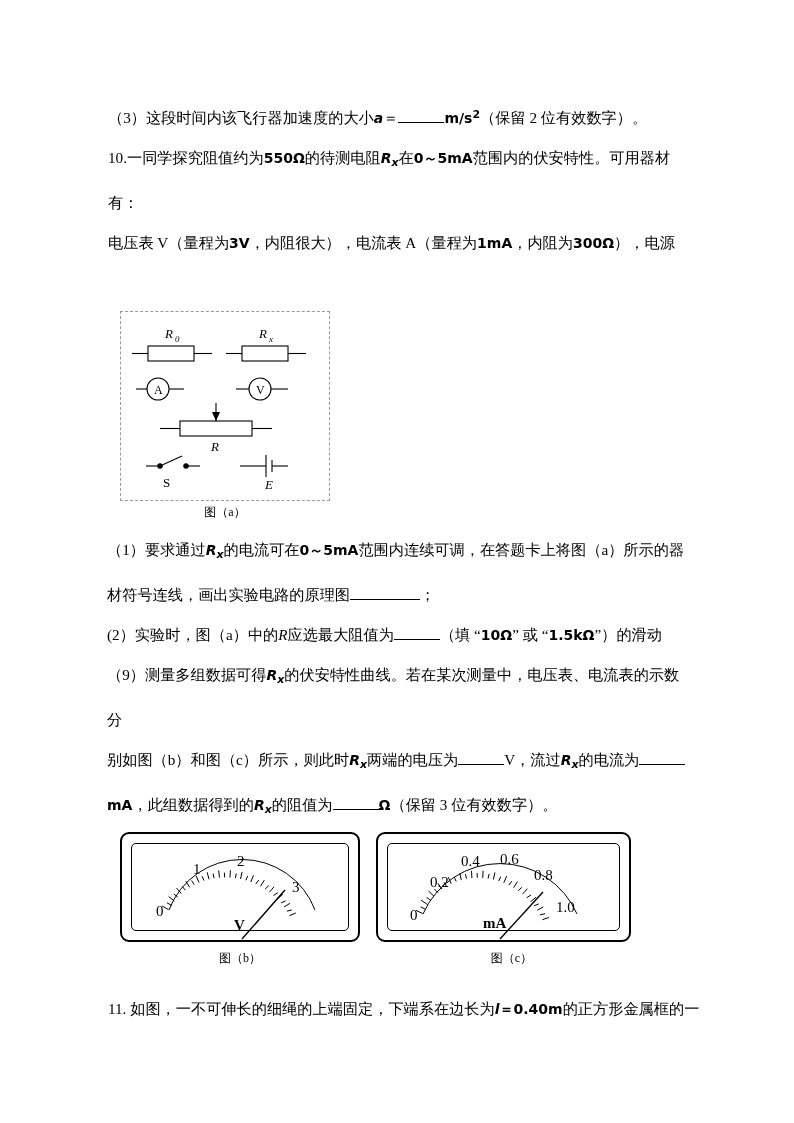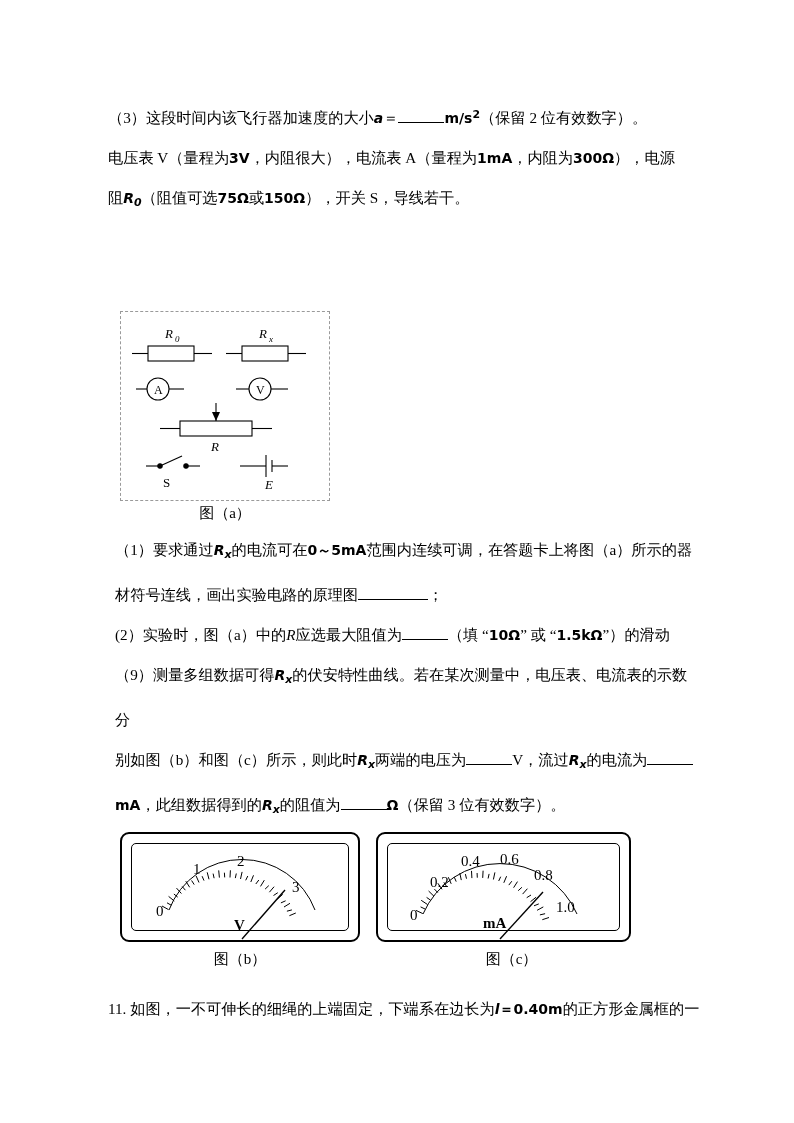--- a/index.html
+++ b/index.html
@@ -82,21 +82,21 @@
     position: absolute;
     left: 0; top: 0;
     width: 210px;
     height: 190px;
     border: 1px dashed #9a9a9a;
     box-sizing: border-box;
   }
   .fig-a-wrap svg { position: absolute; left: 0; top: 0; }
   .cap {
     position: absolute;
-    font-size: 15px;
+    font-size: 12px;
     font-family: "Liberation Serif", serif;
     text-align: center;
   }
 
   
   .meter {
     position: absolute;
     border: 2px solid #000;
     border-radius: 9px;
     box-sizing: border-box;
@@ -125,29 +125,29 @@
 <body>
 
 <div class="page">
 
   <div class="content">
 
     <p class="line">
       <span>（3）这段时间内该飞行器加速度的大小</span><span class="bold-ital">a</span><span>＝</span><span class="blank"></span><span class="bold-sym">m/s</span><span class="bold-sym sup">2</span><span>（保留 2 位有效数字）。</span>
     </p>
 
+    <p class="line">
+      <span>10.</span><span>一同学探究阻值约为</span><span class="bold-sym">550Ω</span><span>的待测电阻</span><span class="bold-ital">R</span><span class="bold-ital sub">x</span><span>在</span><span class="bold-sym">0～5mA</span><span>范围内的伏安特性。可用器材有：</span>
+    </p>
 
     <p class="line">
       <span>电压表 V（量程为</span><span class="bold-sym">3V</span><span>，内阻很大），电流表 A（量程为</span><span class="bold-sym">1mA</span><span>，内阻为</span><span class="bold-sym">300Ω</span><span>），电源</span>
     </p>
 
 
-    <p class="line">
-      <span>阻</span><span class="bold-ital">R</span><span class="bold-ital sub">0</span><span>（阻值可选</span><span class="bold-sym">75Ω</span><span>或</span><span class="bold-sym">150Ω</span><span>），开关 S，导线若干。</span>
-    </p>
   </div>
 
   <div class="fig-a-wrap">
     <div class="fig-a-box"></div>
     <svg width="210" height="190" viewBox="0 0 210 190">
       <g stroke="#000" stroke-width="1.1" fill="none">
 
         <rect x="28" y="35" width="46" height="15" fill="#fff"></rect>
         <line x1="12" y1="42.5" x2="28" y2="42.5"></line>
         <line x1="74" y1="42.5" x2="92" y2="42.5"></line>
@@ -188,21 +188,21 @@
       <text x="149" y="31" font-family="Liberation Serif, serif" font-style="italic" font-size="9">x</text>
       <text x="34" y="83" font-family="Liberation Serif, serif" font-size="12">A</text>
       <text x="136" y="83" font-family="Liberation Serif, serif" font-size="12">V</text>
       <text x="91" y="140" font-family="Liberation Serif, serif" font-style="italic" font-size="13">R</text>
       <text x="43" y="176" font-family="Liberation Serif, serif" font-size="13">S</text>
       <text x="145" y="178" font-family="Liberation Serif, serif" font-style="italic" font-size="13">E</text>
     </svg>
   </div>
   <div class="cap" style="left:120px; top:504px; width:210px;">图（a）</div>
 
-  <div style="position:absolute; left:115px; top:530px; width:580px;">
+  <div style="position:absolute; left:107px; top:530px; width:580px;">
 
     <p class="line">
       <span>（1）要求通过</span><span class="bold-ital">R</span><span class="bold-ital sub">x</span><span>的电流可在</span><span class="bold-sym">0～5mA</span><span>范围内连续可调，在答题卡上将图（a）所示的器</span>
     </p>
     <p class="line">
       <span>材符号连线，画出实验电路的原理图</span><span class="blank-lg"></span><span>；</span>
     </p>
 
     <p class="line">
       <span>(2）实验时，图（a）中的</span><span class="ital">R</span><span>应选最大阻值为</span><span class="blank"></span><span>（填 “</span><span class="bold-sym">10Ω</span><span>” 或 “</span><span class="bold-sym">1.5kΩ</span><span>”）的滑动</span>

